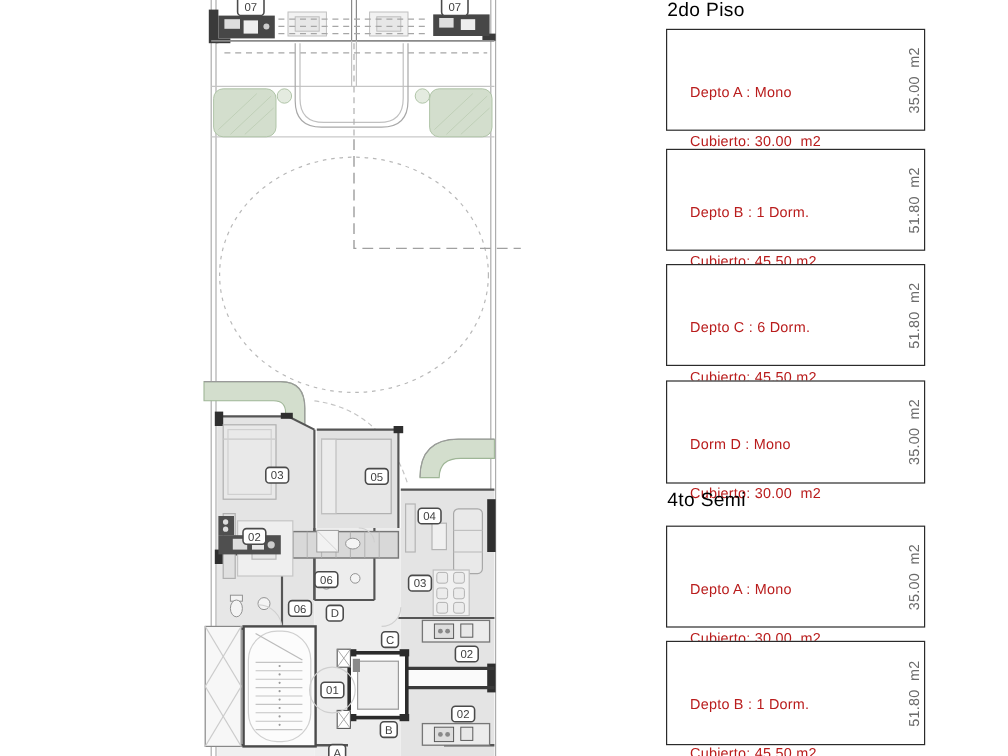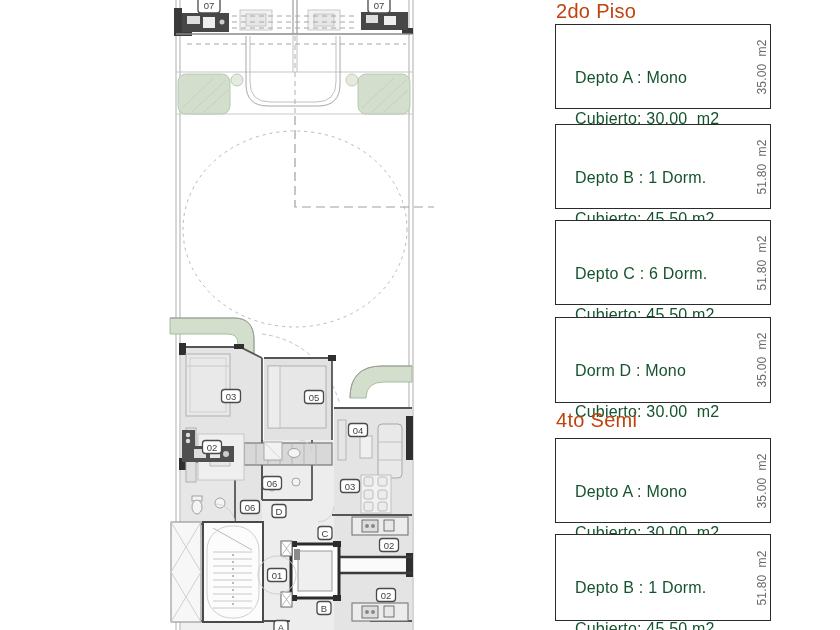--- a/index.html
+++ b/index.html
@@ -2,30 +2,30 @@
 <html><head>
 <meta charset="utf-8">
 <style>
   html,body{margin:0;padding:0;background:#ffffff;}
   .stage{
     position:relative;width:840px;height:630px;background:#ffffff;overflow:hidden;
     font-family:"Liberation Sans","DejaVu Sans",sans-serif;
   }
   .plan-svg{position:absolute;left:0;top:0;}
   .floor-title{
-    position:absolute;left:556px;font-size:20px;color:#c2410c;
+    position:absolute;left:556px;font-size:16px;color:#000000;
     letter-spacing:0.3px;white-space:pre;
   }
   .card{
     position:absolute;left:555px;width:214px;height:80px;
     border:1.6px solid #2b2b2b;background:#ffffff;
   }
   .card-lines{
-    position:absolute;left:19px;top:18px;font-size:16px;line-height:13.8px;
-    color:#14532d;white-space:pre;letter-spacing:0.2px;
+    position:absolute;left:19px;top:18px;font-size:12px;line-height:13.8px;
+    color:#b91c1c;white-space:pre;letter-spacing:0.2px;
   }
   .card-total{
     position:absolute;right:1px;top:50%;transform:translateY(-50%) rotate(180deg);
     writing-mode:vertical-rl;font-size:12px;color:#6a6a6a;white-space:pre;
     letter-spacing:0.2px;
   }
   svg text.plbl{
     font-family:"Liberation Sans","DejaVu Sans",sans-serif;
     font-size:9.5px;fill:#3f3f3f;text-anchor:middle;
   }

